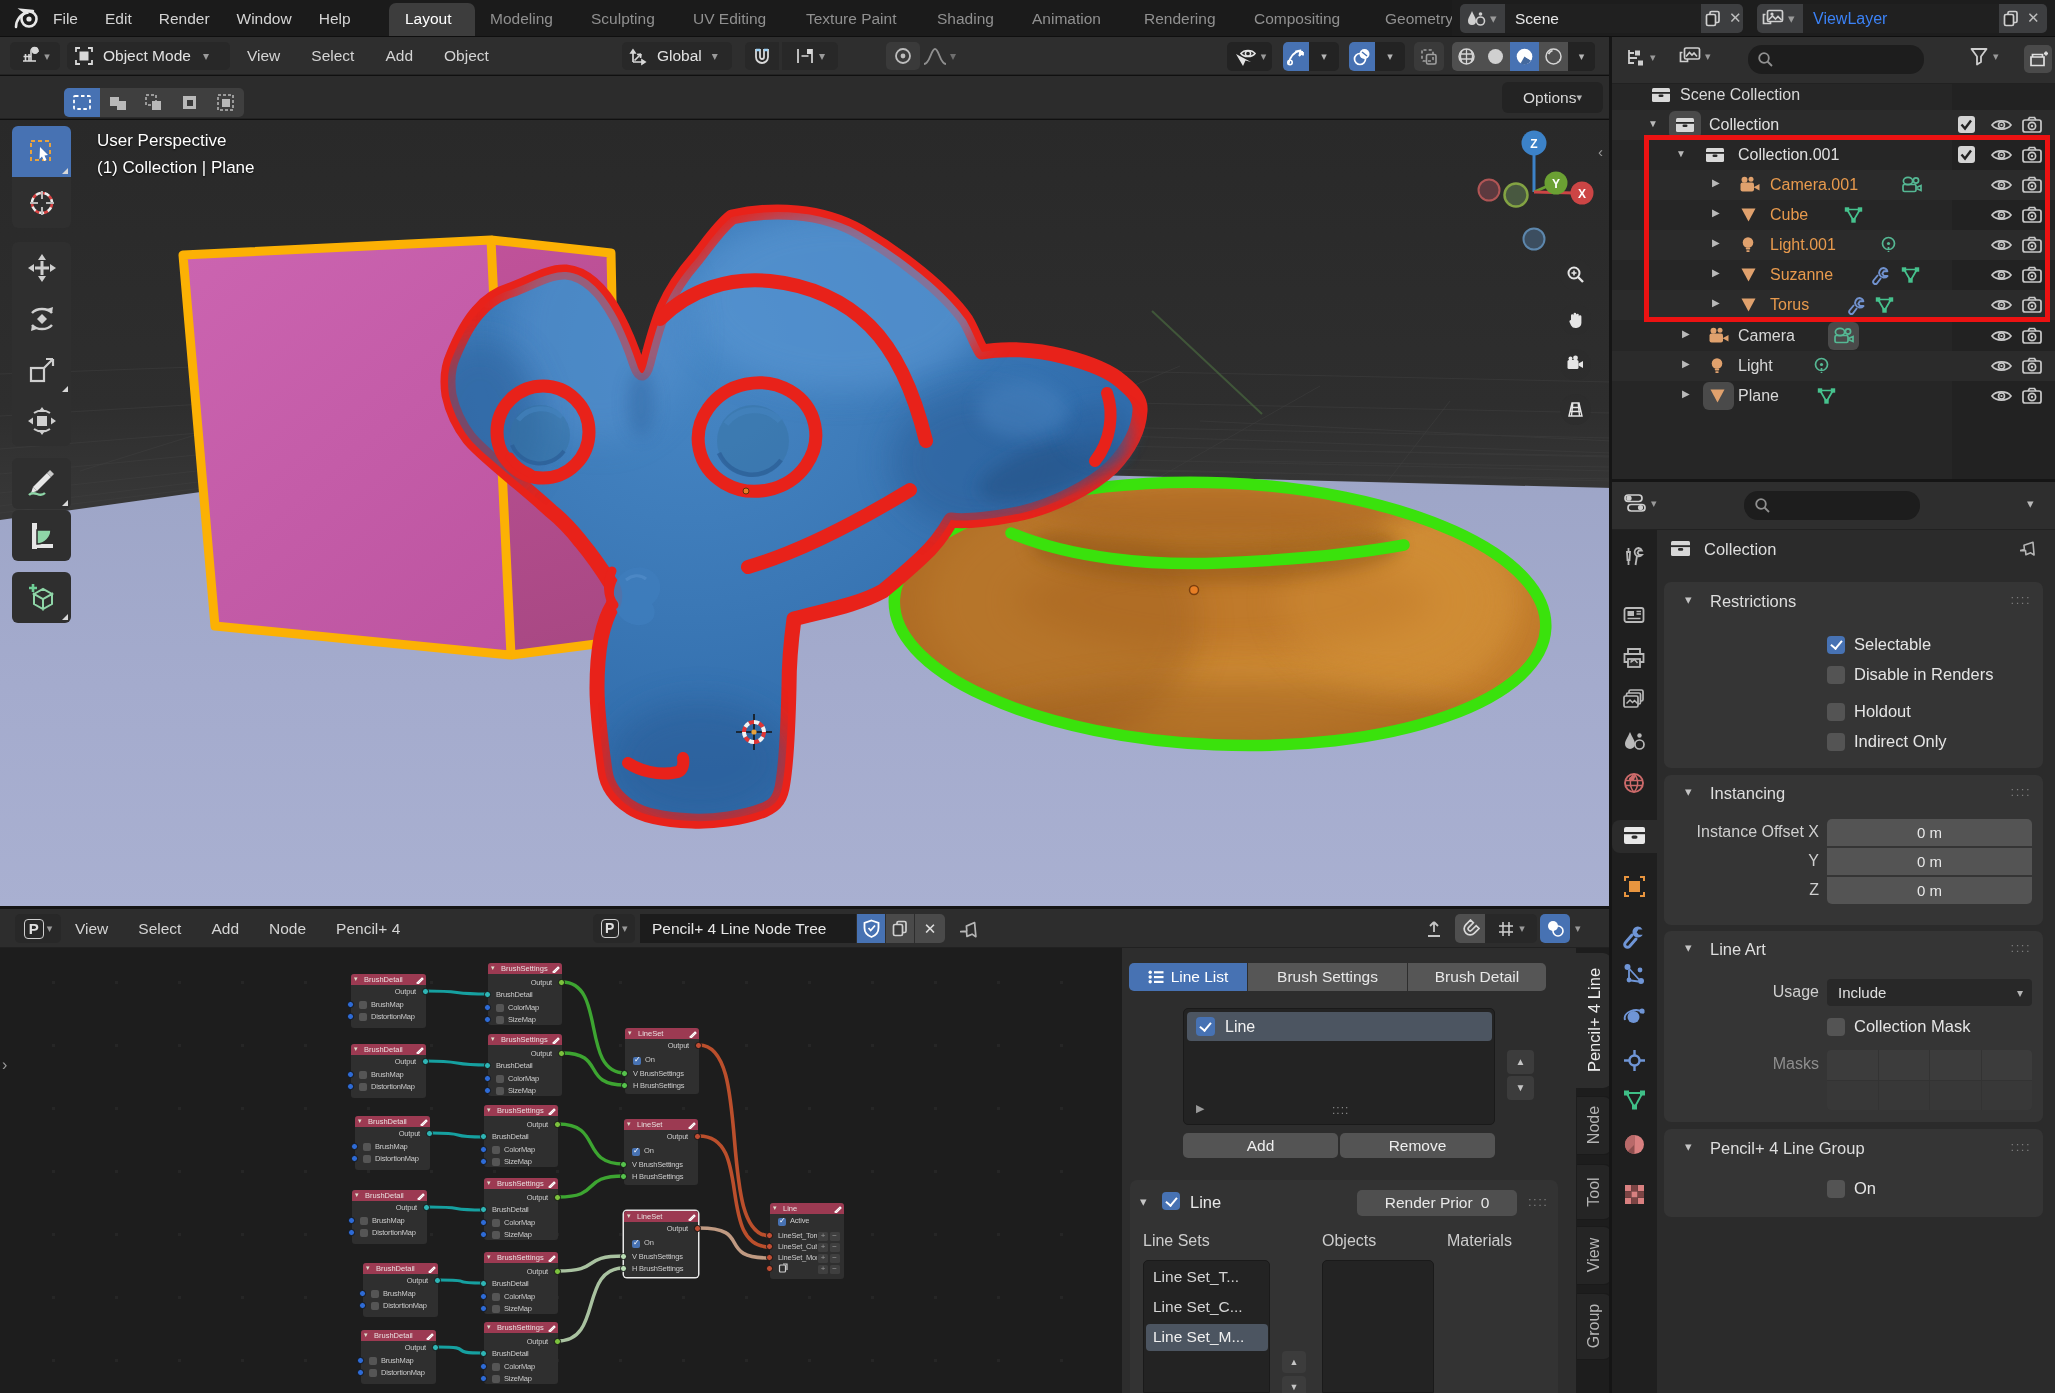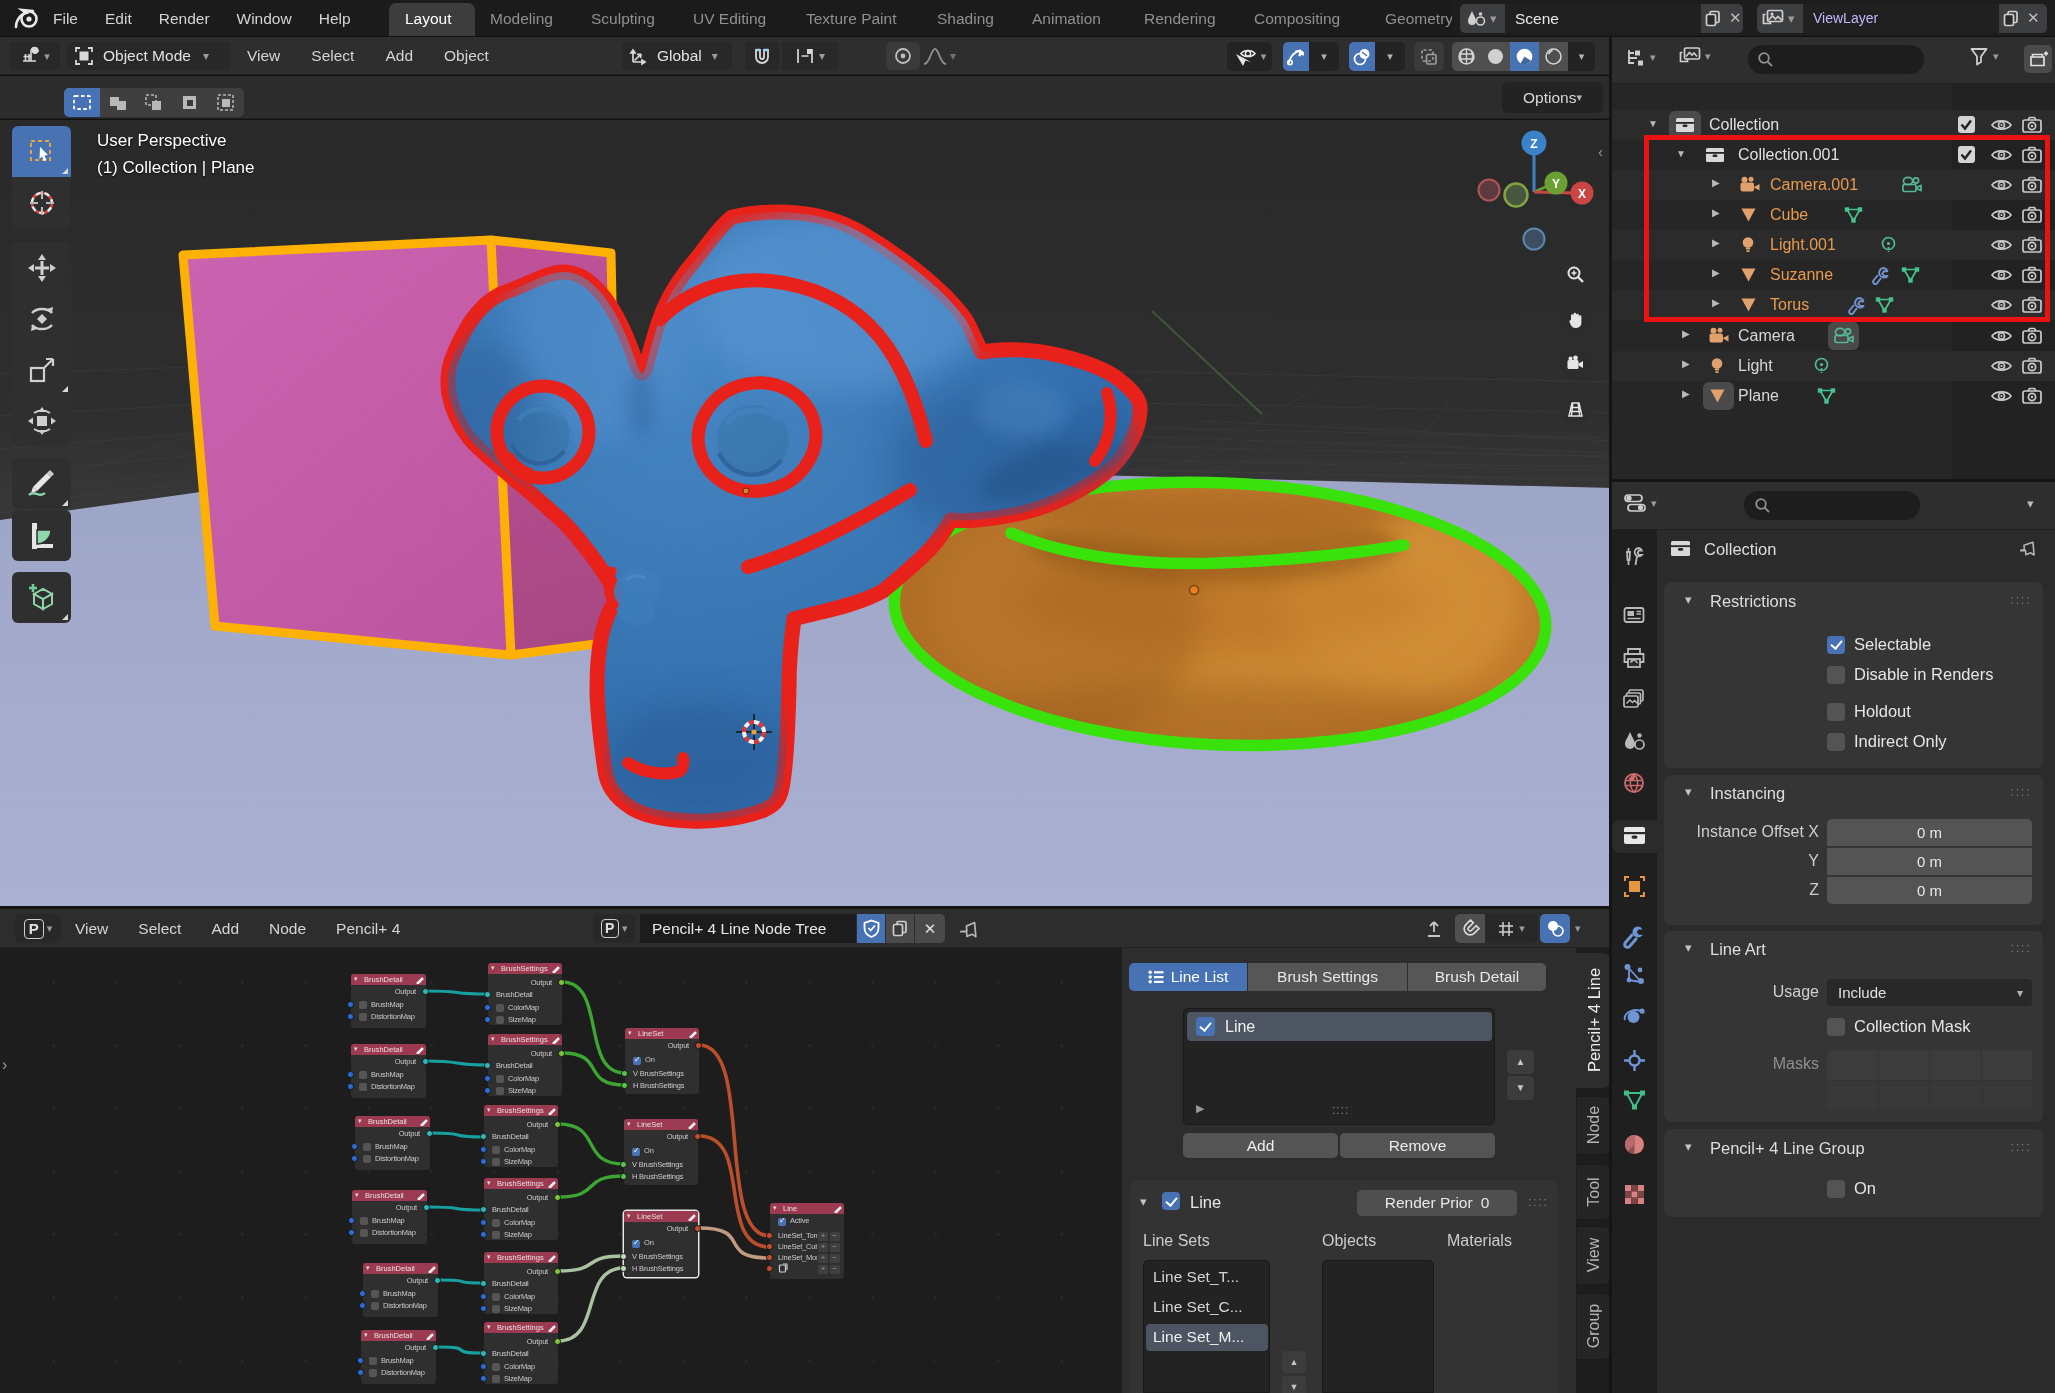--- a/index.html
+++ b/index.html
@@ -64,21 +64,21 @@
  </div>
 
  <div class="abs" style="left:1757px;top:4px;width:290px;height:29px;background:#3d3e40;border-radius:5px;">
    <svg class="abs" style="left:5px;top:5px" width="22" height="19" viewBox="0 0 22 19">
           <rect x="5.5" y="1.5" width="15" height="11" rx="1.5" fill="none" stroke="#cfcfcf" stroke-width="1.7"></rect>
           <path d="M8.5 12.5 v2 h-7 v-9 h2" fill="none" stroke="#cfcfcf" stroke-width="1.7"></path>
           <circle cx="10" cy="5" r="1.6" fill="#cfcfcf"></circle>
           <path d="M6.5 11 l4-4 3 3 2.5-2.5 3.5 3.5" fill="none" stroke="#cfcfcf" stroke-width="1.6"></path>
         </svg>
    <span class="abs" style="left:31px;top:7px;color:#9a9a9a;font-size:13px;">▾</span>
-   <div class="abs" style="left:46px;top:0;width:196px;height:29px;background:#202020;color:#c4b5fd;font-size:14px;line-height:29px;padding-left:10px;">ViewLayer</div>
+   <div class="abs" style="left:46px;top:0;width:196px;height:29px;background:#202020;color:#3b82f6;font-size:16px;line-height:29px;padding-left:10px;">ViewLayer</div>
 
    <svg class="abs" style="left:246px;top:6px" width="17" height="17" viewBox="0 0 17 17">
           <rect x="5" y="1.5" width="9" height="11" rx="1.5" fill="none" stroke="#cfcfcf" stroke-width="1.7"></rect>
           <rect x="1.5" y="4.5" width="9" height="11" rx="1.5" fill="#2a2a2a" stroke="#cfcfcf" stroke-width="1.7"></rect>
         </svg>
    <span class="abs" style="left:270px;top:5px;color:#bdbdbd;font-size:15px;">✕</span>
  </div>
 </div>
 
 <div class="abs" style="left:0;top:37px;width:1612px;height:38px;background:#2e2e2e;border-bottom:1px solid #232323;">
@@ -563,20 +563,28 @@
   </div>
   <div class="row" style="left:412px;top:8px;width:28px;height:28px;background:#4a4a4a;border-radius:5px;justify-content:center;">
    <svg width="20" height="20" viewBox="0 0 20 20">
             <path d="M3 8 h13 v8.5 H3 Z M4.5 8 V5.5 h10 V8" fill="none" stroke="#e0e0e0" stroke-width="1.7"></path>
             <path d="M16 4.5 h4 M18 2.5 v4" stroke="#e0e0e0" stroke-width="1.8"></path>
           </svg>
   </div>
  </div>
 
  <div class="abs" style="left:340px;top:47px;width:103px;height:398px;background:#222222;"></div>
+<div class="abs" style="left:0;top:43px;width:443px;height:30px;background:transparent;">
+<div class="abs" style="left:38px;top:5px;"><svg width="22" height="20" viewBox="0 0 22 20">
+            <rect x="2" y="3" width="18" height="14" rx="1.5" fill="#d8d8d8"></rect>
+            <rect x="2" y="7" width="18" height="1.8" fill="#262626"></rect>
+            <rect x="8.5" y="9.5" width="5" height="2.6" rx="1.3" fill="#262626"></rect>
+          </svg></div>
+<span class="abs" style="left:68px;top:6px;color:#d8d8d8;font-size:16px;">Scene Collection</span>
+</div>
 <div class="abs" style="left:0;top:73px;width:443px;height:30px;background:#2b2b2b;">
 <span class="abs" style="left:36px;top:8px;color:#b9b9b9;font-size:10px;">▼</span>
 <div class="abs" style="left:57px;top:1px;width:32px;height:28px;background:#4a4a4a;border-radius:6px;"></div>
 <div class="abs" style="left:62px;top:5px;"><svg width="22" height="20" viewBox="0 0 22 20">
             <rect x="2" y="3" width="18" height="14" rx="1.5" fill="#d8d8d8"></rect>
             <rect x="2" y="7" width="18" height="1.8" fill="#262626"></rect>
             <rect x="8.5" y="9.5" width="5" height="2.6" rx="1.3" fill="#262626"></rect>
           </svg></div>
 <span class="abs" style="left:97px;top:6px;color:#e0e0e0;font-size:16px;">Collection</span>
 <div class="abs" style="left:345px;top:5px;"><svg width="19" height="19" viewBox="0 0 19 19">

